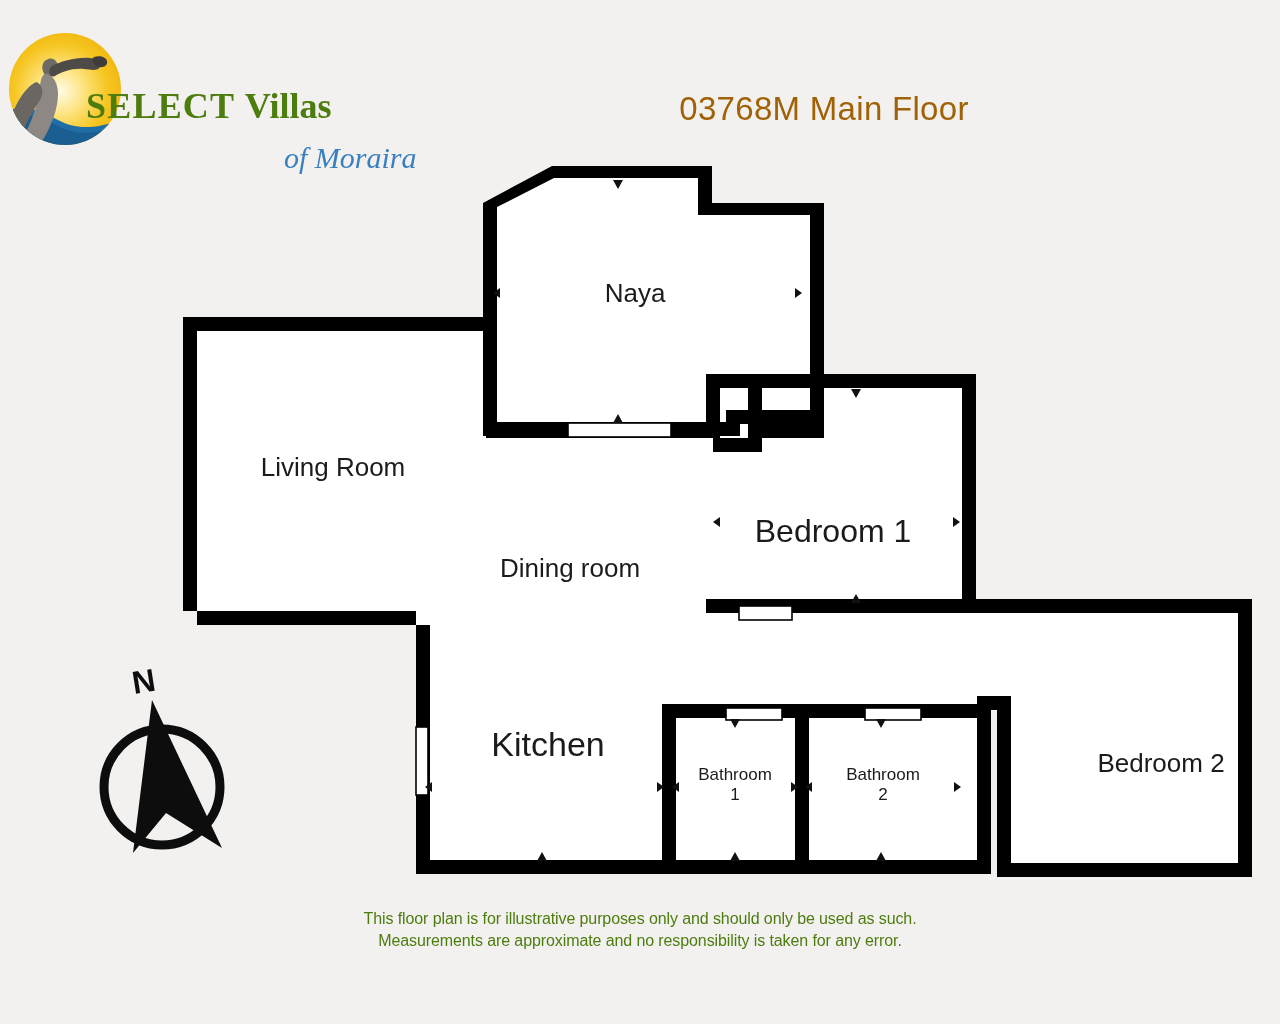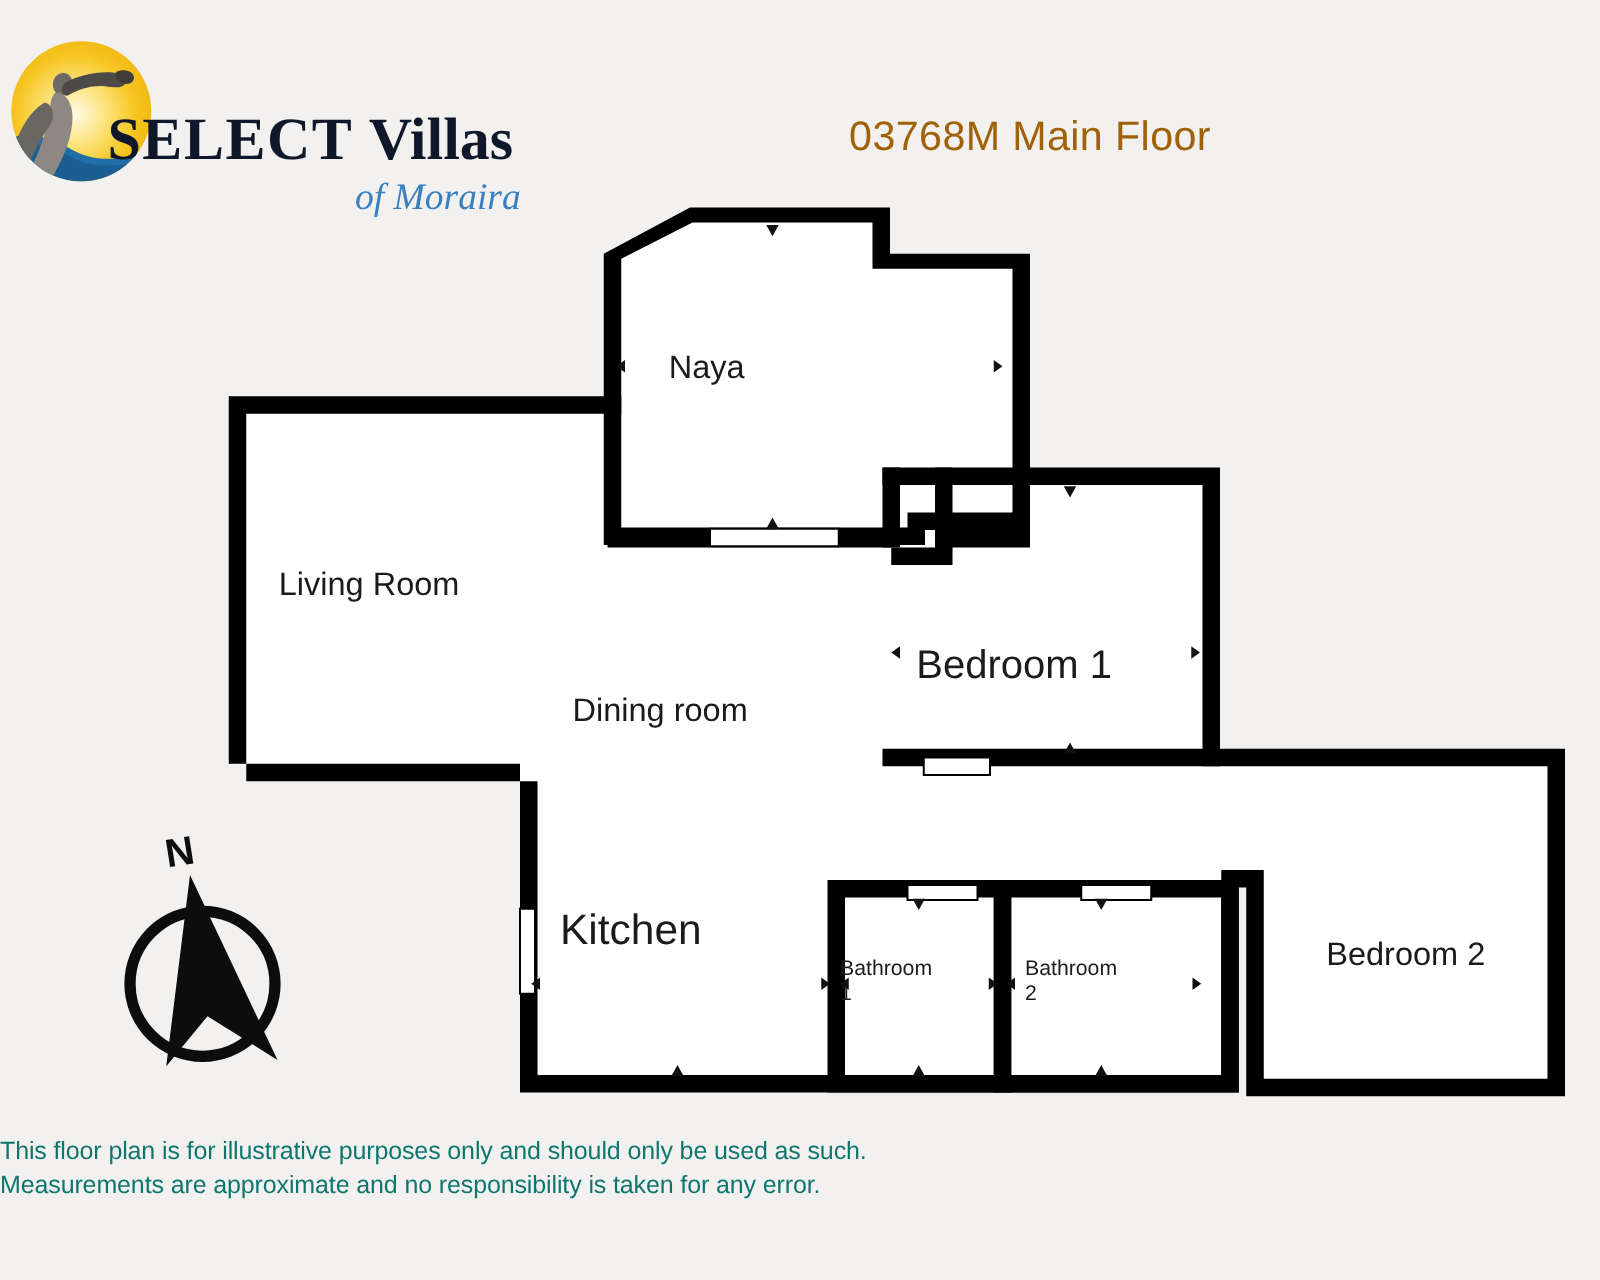--- a/index.html
+++ b/index.html
@@ -42,23 +42,23 @@
     left: 82px;
     top: 12px;
     width: 380px;
     height: 125px;
   }
   #brand-line1 {
     position: absolute;
     left: 0;
     top: 48px;
     font-family: "Liberation Serif", serif;
-    font-size: 48px;
+    font-size: 36px;
     font-weight: bold;
-    color: #0f172a;
+    color: #4d7c0f;
     letter-spacing: 1.2px;
     white-space: nowrap;
     line-height: 1;
   }
   #brand-line1 .villas {
     letter-spacing: 0px;
   }
   #brand-line2 {
     position: absolute;
     left: 198px;
@@ -89,42 +89,43 @@
     left: 0;
     top: 0;
     width: 1280px;
     height: 1024px;
   }
 
   
   .room-label {
     position: absolute;
     color: #1b1b1b;
-    text-align: left;
+    text-align: center;
     line-height: 1.18;
     white-space: pre-line;
     pointer-events: none;
   }
   .rl-naya      { left: 535px; top: 278px;  width: 200px; font-size: 26px; }
   .rl-living    { left: 223px; top: 452px;  width: 220px; font-size: 26px; }
   .rl-dining    { left: 458px; top: 553px;  width: 224px; font-size: 26px; }
   .rl-bed1      { left: 733px; top: 513px;  width: 200px; font-size: 32px; }
   .rl-bed2      { left: 1061px; top: 748px; width: 200px; font-size: 26px; }
   .rl-kitchen   { left: 448px; top: 724px;  width: 200px; font-size: 34px; }
   .rl-bath1     { left: 672px; top: 765px;  width: 126px; font-size: 17px; }
   .rl-bath2     { left: 820px; top: 765px;  width: 126px; font-size: 17px; }
 
   
   #disclaimer {
     position: absolute;
     left: 0;
     top: 908px;
     width: 1280px;
-    font-size: 20px;
-    color: #0f766e;
+    text-align: center;
+    font-size: 16px;
+    color: #4d7c0f;
     line-height: 1.35;
     letter-spacing: -0.1px;
   }
   #disclaimer div { white-space: nowrap; }
 </style>
 </head>
 <body>
 
 <div id="header">
 

